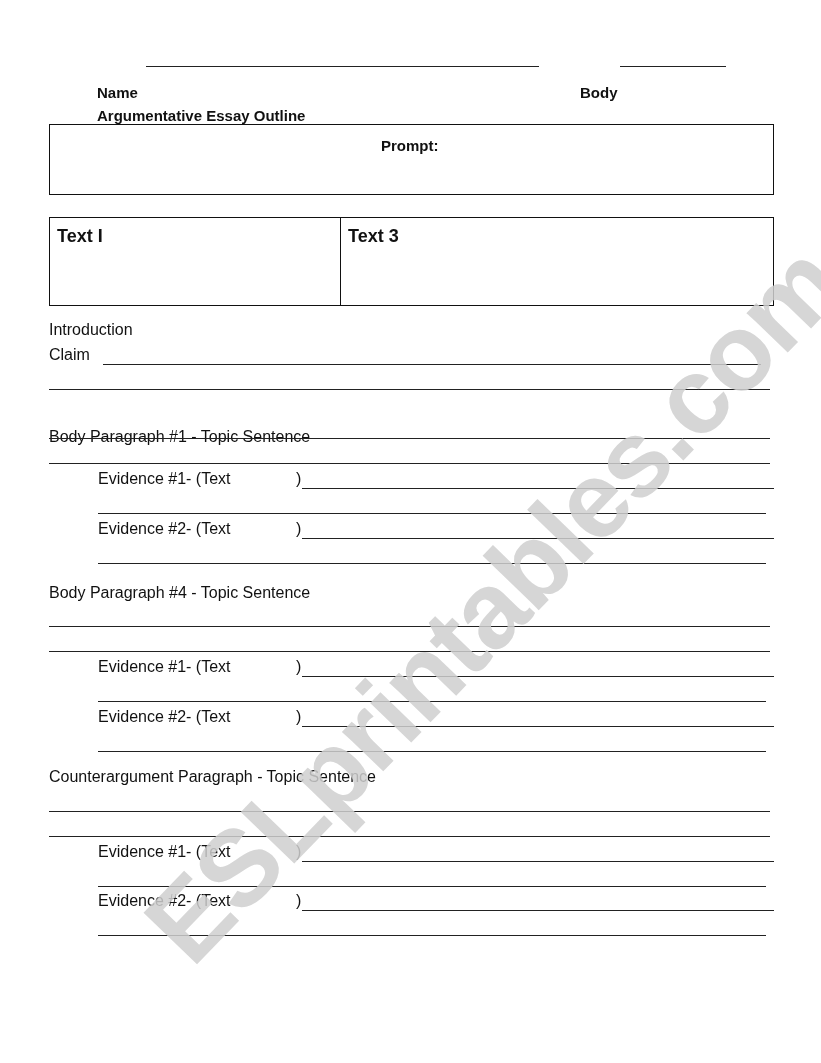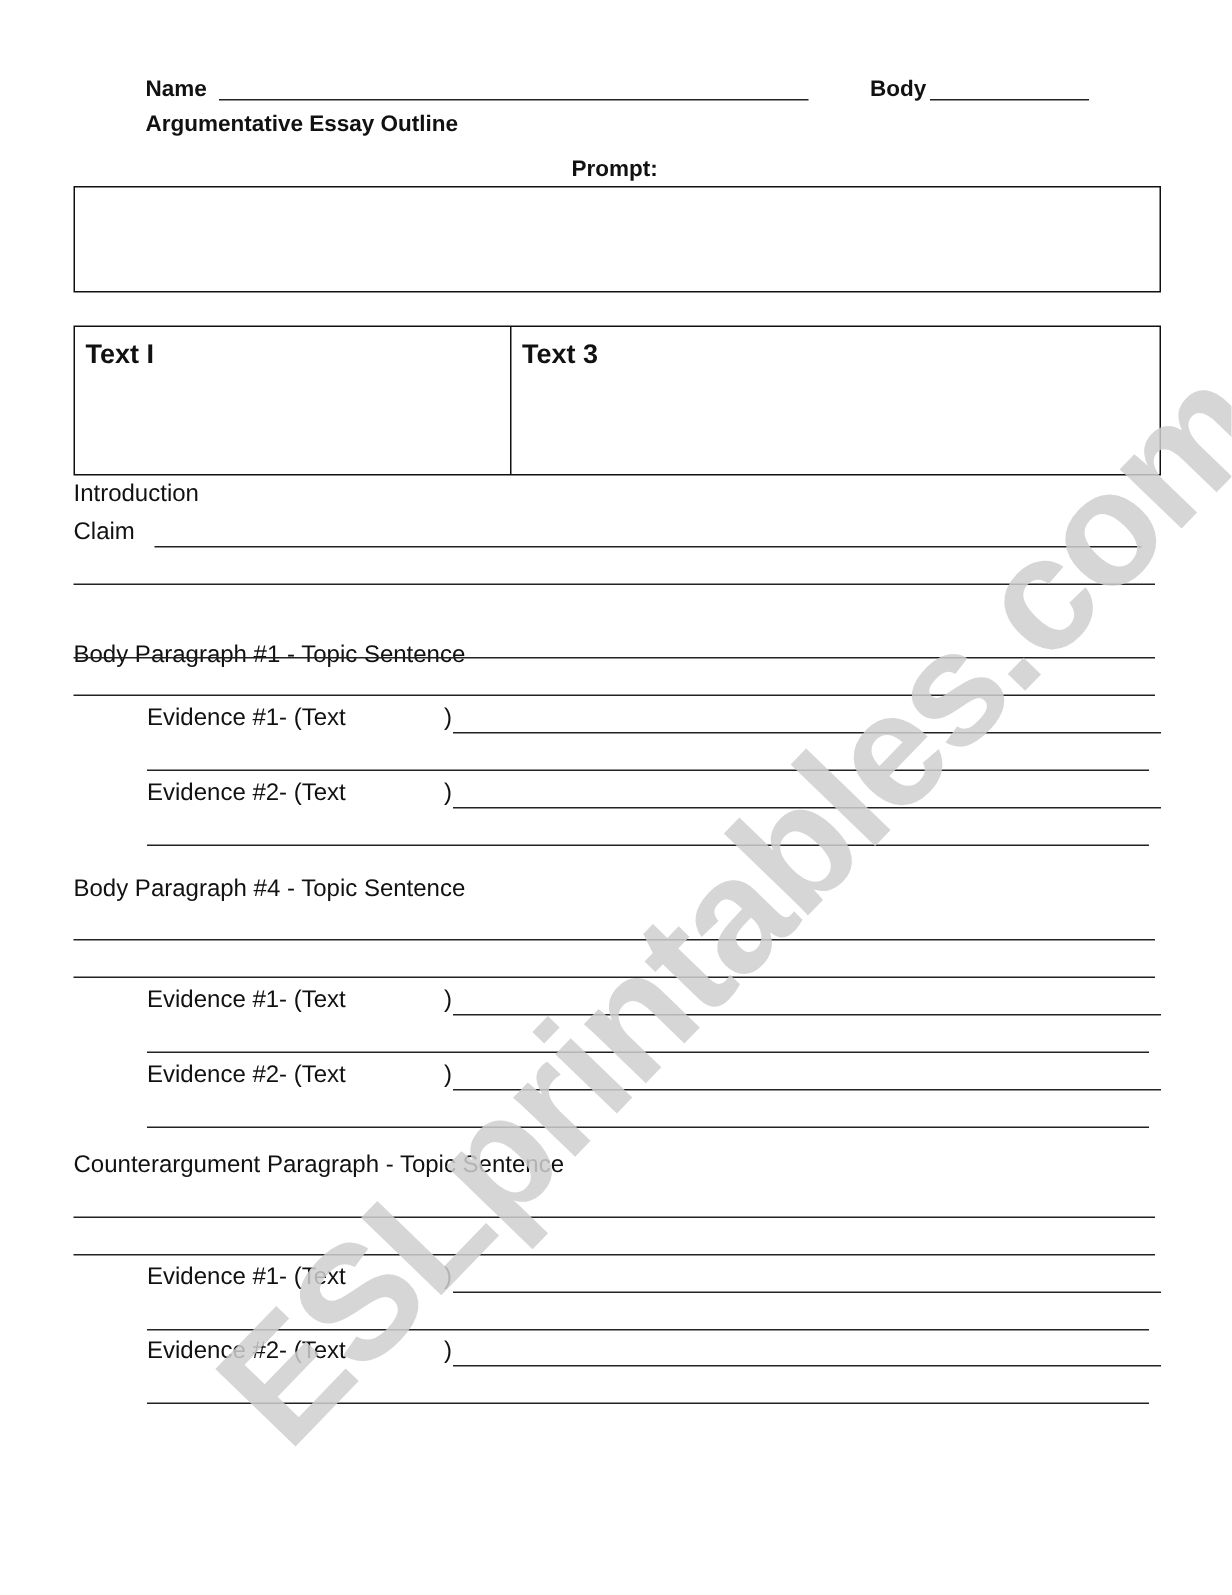--- a/index.html
+++ b/index.html
@@ -1,18 +1,18 @@
 <!DOCTYPE html>
 <html><head>
 <meta charset="utf-8">
 <style>
   html,body{margin:0;padding:0;background:#fff;}
   body{width:821px;height:1063px;position:relative;overflow:hidden;font-family:"Liberation Sans",sans-serif;color:#111;}
   .abs{position:absolute;}
-  .bold{font-weight:bold;}
+  .bold{font-weight:bold;margin-top:33px;}
   .t15{font-size:15px;}
   .t17{font-size:16px;}
   .line{position:absolute;height:0;border-top:1.3px solid #222;}
   .box{position:absolute;border:1.3px solid #111;box-sizing:border-box;}
   .cell{position:absolute;top:0;bottom:0;border-left:1.3px solid #111;box-sizing:border-box;padding:8px 0 0 7px;font-size:18px;font-weight:bold;}
   .cell:first-child{border-left:none;}
   .watermark{position:absolute;left:70px;top:560px;font-size:108px;font-weight:bold;color:#cfcfcf;opacity:0.85;transform:rotate(-46deg);transform-origin:left top;white-space:nowrap;pointer-events:none;letter-spacing:-2px;}
 </style>
 </head>
 <body>
@@ -20,21 +20,21 @@
 <span class="abs bold t15" style="left:97px;top:51px;">Name</span>
 <div class="line" style="left:146px;width:393px;top:66px;"></div>
 <span class="abs bold t15" style="left:580px;top:51px;">Body</span>
 <div class="line" style="left:620px;width:106px;top:66px;"></div>
 
 <span class="abs bold t15" style="left:97px;top:74px;">Argumentative Essay Outline</span>
 <span class="abs bold t15" style="left:381px;top:104px;">Prompt:</span>
 
 <div class="box" style="left:49px;top:124px;width:725px;height:71px;"></div>
 
-<div class="box" style="left:49px;top:217px;width:725px;height:100px;">
+<div class="box" style="left:49px;top:217px;width:725px;height:89px;">
   <div class="cell" style="left:0;width:145px;"><span>Text I</span></div>
   <div class="cell" style="left:290px;width:145px;"><span>Text 3</span></div>
 </div>
 
 <span class="abs t17" style="left:49px;top:321px;">Introduction</span>
 <span class="abs t17" style="left:49px;top:346px;">Claim</span>
 <div class="line" style="left:103px;width:658px;top:364px;"></div>
 <div class="line" style="left:49px;width:721px;top:389px;"></div>
 
 <span class="abs t17" style="left:49px;top:396px;margin-top:32px;">Body Paragraph #1 - Topic Sentence</span>

